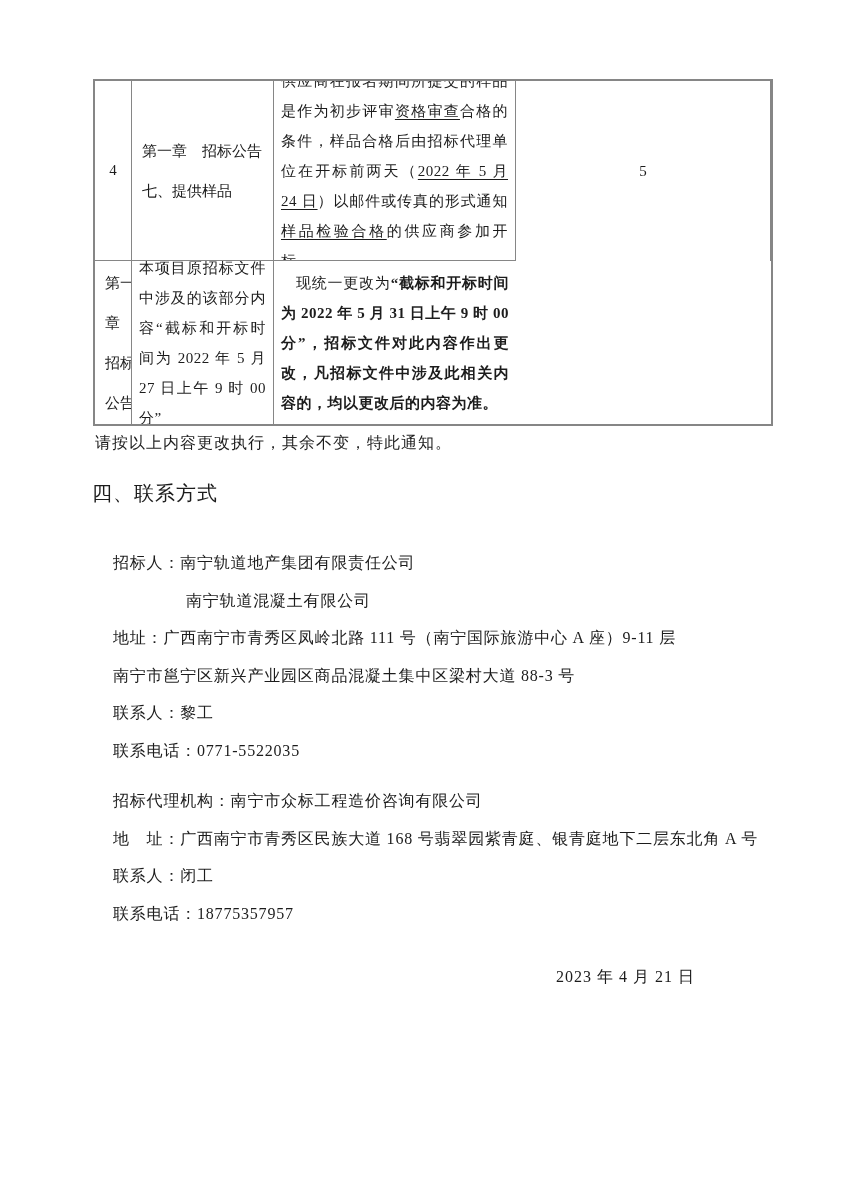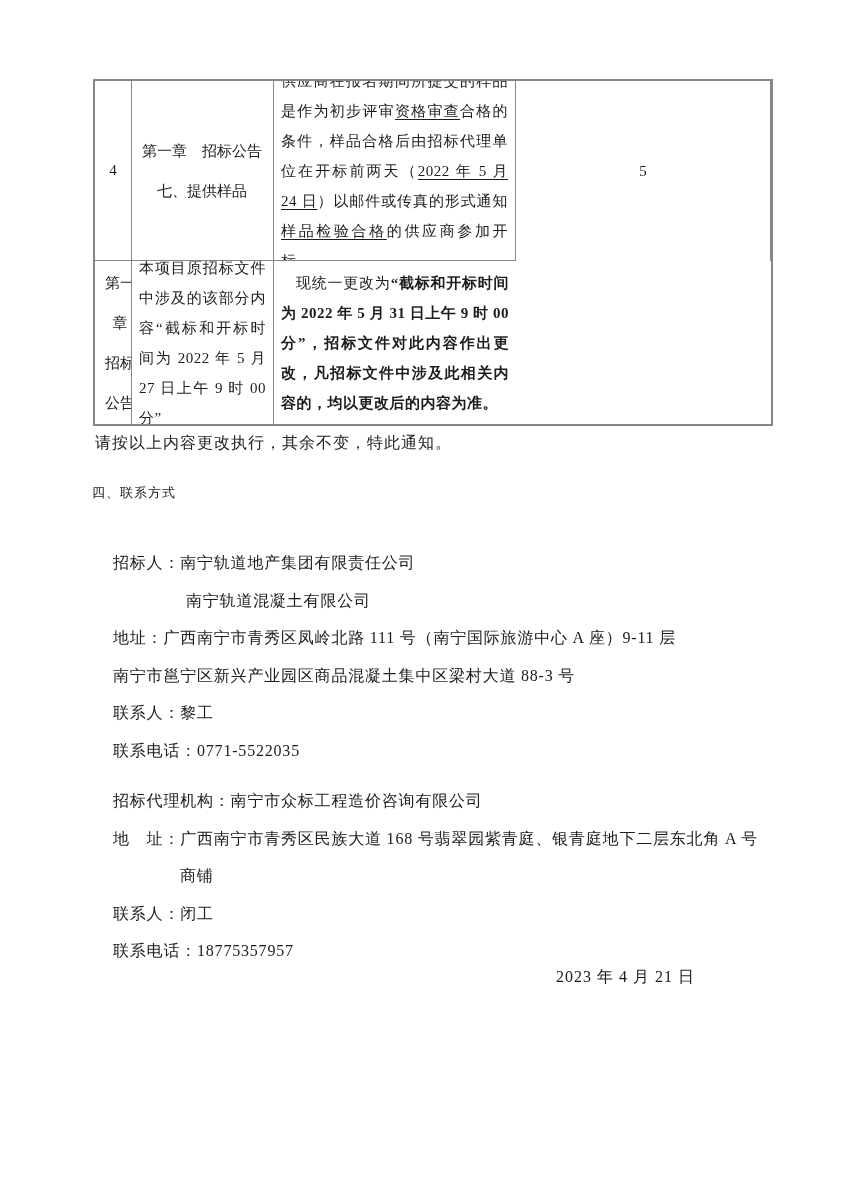--- a/index.html
+++ b/index.html
@@ -27,40 +27,40 @@
     border-bottom: 1px solid #868686;
     box-sizing: border-box;
     display: flex;
     align-items: center;
     overflow: hidden;
   }
   .cell.col-last { border-right: none; }
   .cell.row-last { border-bottom: none; }
   .cell-no { justify-content: center; font-size: 15px; }
   .cell-chapter { padding-left: 10px; }
-  .chapter-lines { line-height: 40px; text-align: center; }
+  .chapter-lines { line-height: 40px; }
   .cell-desc { padding: 2px 7px; }
   .rich {
     width: 100%;
     line-height: 30px;
     text-align: justify;
     letter-spacing: 0.5px;
   }
   .rich.indent-sm { text-indent: 0.75em; }
   .rich.indent-1 { text-indent: 1em; }
   .rich .b { font-weight: bold; }
   .rich .u { text-decoration: underline; text-underline-offset: 3px; }
   
   .notice-line {
     position: absolute; left: 95px; top: 430px;
     font-size: 16px; line-height: 26px; letter-spacing: 1px;
   }
   .section-title {
     position: absolute; left: 92px; top: 480px;
-    font-size: 13px; line-height: 26px; letter-spacing: 1px;
+    font-size: 20px; line-height: 26px; letter-spacing: 1px;
   }
   .contact-block {
     position: absolute; left: 113px;
     font-size: 16px; line-height: 37.5px; letter-spacing: 0.8px;
     white-space: nowrap;
   }
   .contact-block.tenderer { top: 544px; }
   .contact-block.agency   { top: 782px; }
   .cont-indent-name { margin-left: 73px; font-family: Liberation Serif, serif; }
   .cont-indent-addr { }
@@ -112,20 +112,19 @@
     <div class="cont-indent-name">南宁轨道混凝土有限公司</div>
     <div>地址：广西南宁市青秀区凤岭北路 111 号（南宁国际旅游中心 A 座）9-11 层</div>
     <div class="cont-indent-addr">南宁市邕宁区新兴产业园区商品混凝土集中区梁村大道 88-3 号</div>
     <div>联系人：黎工</div>
     <div>联系电话：0771-5522035</div>
   </div>
 
   <div class="contact-block agency">
     <div>招标代理机构：南宁市众标工程造价咨询有限公司</div>
     <div>地　址：广西南宁市青秀区民族大道 168 号翡翠园紫青庭、银青庭地下二层东北角 A 号</div>
-    <div class="cont-indent-shop">商铺</div>
     <div>联系人：闭工</div>
     <div>联系电话：18775357957</div>
   </div>
 
   <div class="doc-date">2023 年 4 月 21 日</div>
 
 </div>
 
 </body></html>

